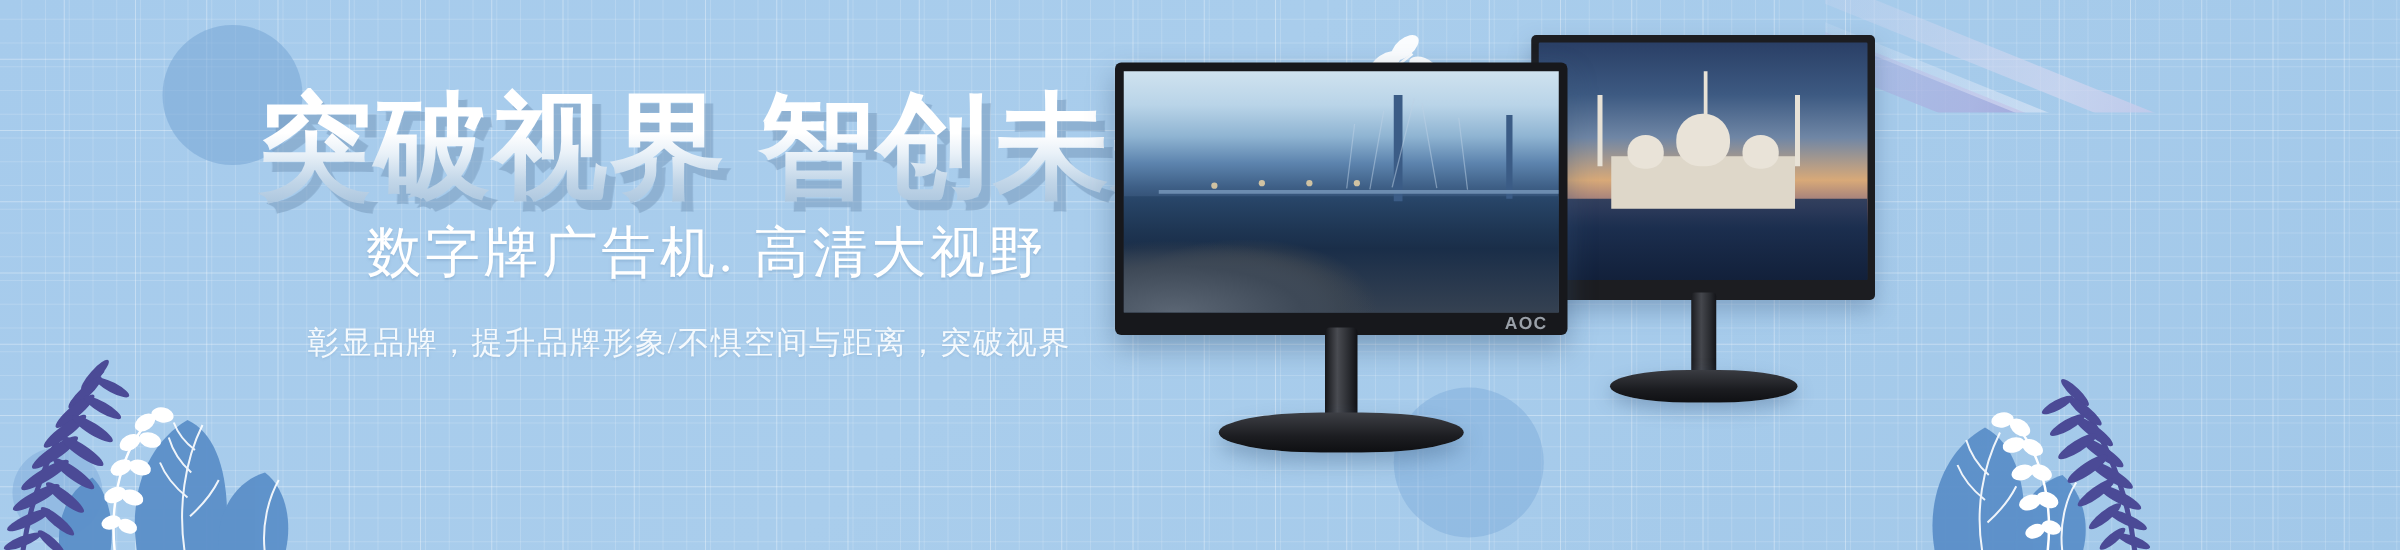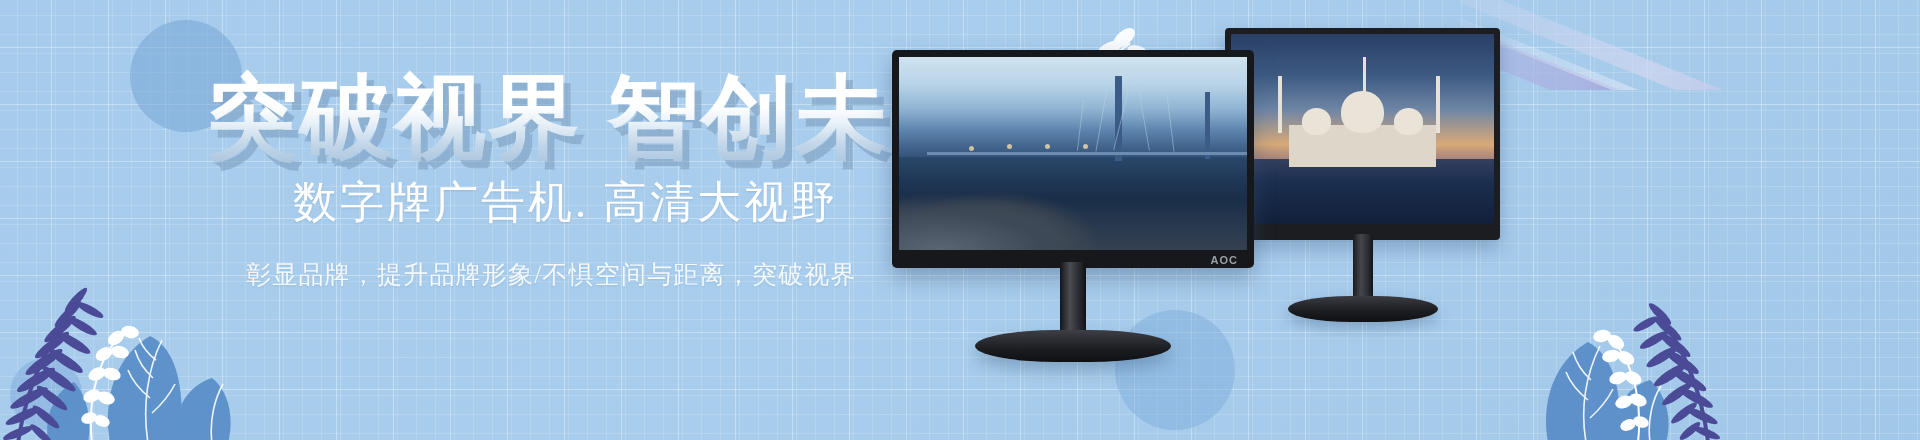--- a/index.html
+++ b/index.html
@@ -122,21 +122,21 @@
     background:#17181c;border-radius:5px;
     box-shadow:0 10px 22px rgba(55,85,120,.40);
     padding:7px 7px 18px 7px;box-sizing:border-box;
   }
   .monitor-front .screen{
     width:100%;height:100%;overflow:hidden;position:relative;
     background:linear-gradient(180deg,#cfe2ef 0%,#b9d4e8 14%,#8fb4d2 27%,#5d84ae 38%,#3e5f86 48%,#2b4568 57%,#1f3350 66%,#2a3c55 76%,#3b4b61 86%,#4a5a6e 100%);
   }
   .monitor-front .bezel-logo{
     position:absolute;right:16px;bottom:2px;
-    font-size:11px;font-weight:bold;letter-spacing:1px;
+    font-size:14px;font-weight:bold;letter-spacing:1px;
     color:#9aa0a8;font-family:"Liberation Sans", sans-serif;
   }
   .monitor-front .neck{
     position:absolute;left:50%;top:212px;transform:translateX(-50%);
     width:26px;height:78px;
     background:linear-gradient(90deg,#141519,#4a4c52 38%,#2b2d32 72%,#101115);
     border-radius:4px;
   }
   .monitor-front .base{
     position:absolute;left:50%;top:280px;transform:translateX(-50%);

